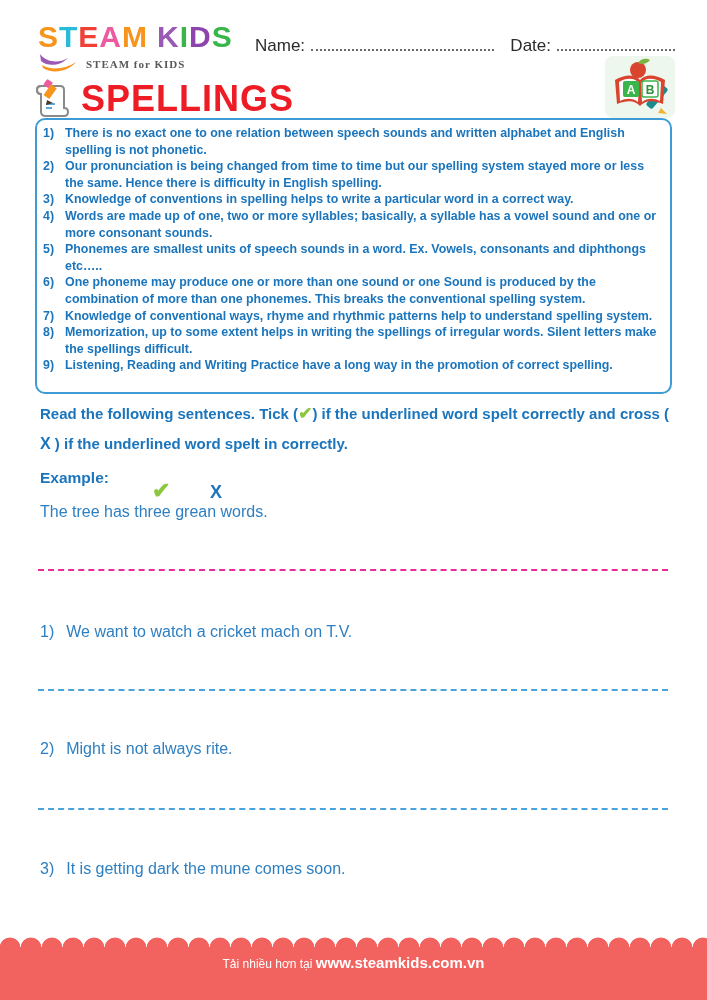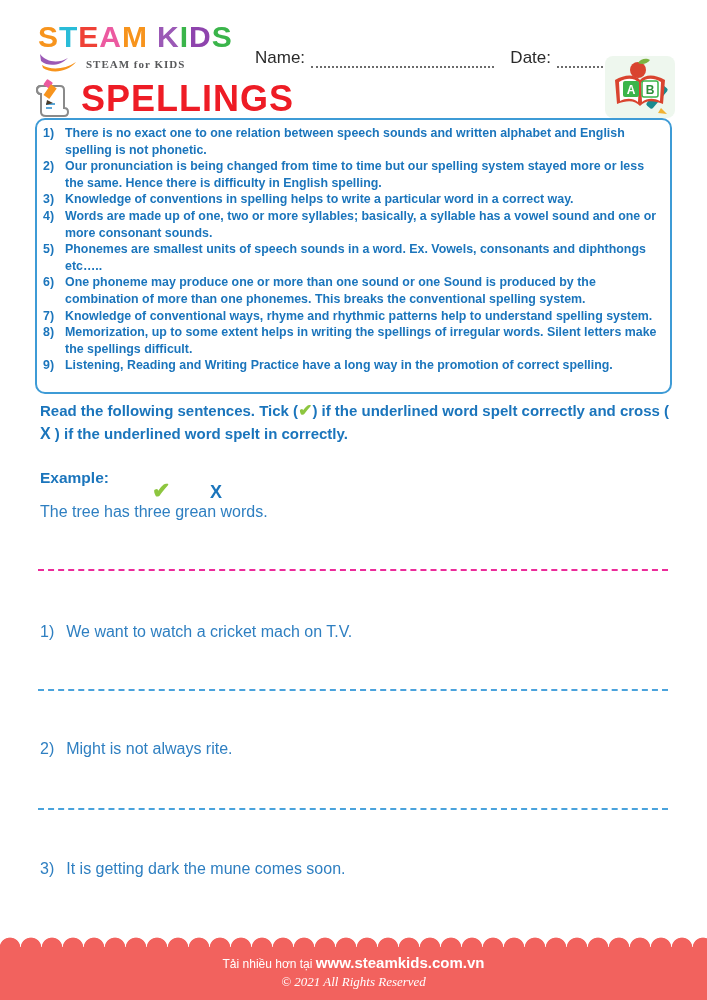--- a/index.html
+++ b/index.html
@@ -13,21 +13,21 @@
 
   
   .logo { position:absolute; left:38px; top:22px; width:200px; }
   .wordmark { font-weight:bold; font-size:30px; letter-spacing:1px; line-height:30px; white-space:nowrap; }
   .wordmark span { display:inline-block; }
   .wordmark .gap { margin-left:9px; }
   .logo-bottom { display:flex; align-items:flex-end; margin-top:0px;font-family:Liberation Serif, serif; }
   .swoosh { width:44px; height:20px; }
   .tagline { font-size:11px; font-weight:bold; color:#58595B; letter-spacing:1px; margin-left:4px; margin-bottom:2px; white-space:nowrap; }
 
-  .namedate { position:absolute; left:255px; top:48px; right:32px; display:flex; align-items:flex-end; font-size:17px; color:#2b2b2b; }
+  .namedate { position:absolute; left:255px; top:36px; right:32px; display:flex; font-size:17px; color:#2b2b2b; }
   .nd-label { white-space:nowrap; padding-right:6px; }
   .nd-line { flex:1; border-bottom:2px dotted #6b6b6b; height:15px; }
   .nd-line.date { flex:0 0 118px; }
   .nd-gap { width:16px; }
 
   
   .ab-icon { position:absolute; left:605px; top:56px; width:70px; height:62px; }
 
   
   .title-row { position:absolute; left:33px; top:78px; display:flex; align-items:center; }
@@ -41,21 +41,21 @@
     padding:5px 8px 4px 6px;
     color:#1B75BC; font-weight:bold; font-size:12.4px; line-height:16.6px;
   }
   .rule { display:flex; }
   .rule .num { flex:0 0 22px; text-align:left; }
   .rule .txt { flex:1; }
 
   
   .instruction {
     position:absolute; left:40px; top:399px; width:632px;
-    color:#1B75BC; font-weight:bold; font-size:15px; line-height:23px;
+    color:#1B75BC; font-weight:bold; font-size:15px; line-height:30px;
   }
   .inline-tick { color:#8DC63F; font-size:17px; font-weight:bold; }
   .inline-cross { color:#1B75BC; font-weight:bold; font-size:16px; }
 
   .example-label { position:absolute; left:40px; top:439px; color:#1B75BC; font-weight:bold; font-size:15.5px;margin-top:30px; }
 
   .example-sentence { position:absolute; left:40px; top:503px; color:#2E7FC1; font-size:16px; }
   .mark-tick { position:absolute; left:112px; top:-22px; color:#8DC63F; font-size:22px; font-weight:bold; line-height:20px; }
   .mark-cross { position:absolute; left:170px; top:-20px; color:#1B75BC; font-size:18px; font-weight:bold; line-height:18px; }
 
@@ -200,16 +200,15 @@
   </div>
   <div class="question q3">
     <span class="qnum">3)</span>
     <span>It is getting dark the mune comes soon.</span>
   </div>
 
   <div class="footer">
     <div class="footer-line1">
       <span>Tải nhiều hơn tại </span><span class="footer-url">www.steamkids.com.vn</span>
     </div>
-    <div class="footer-line2">© 2021 All Rights Reserved</div>
   </div>
 
 </div>
 
 </body></html>

